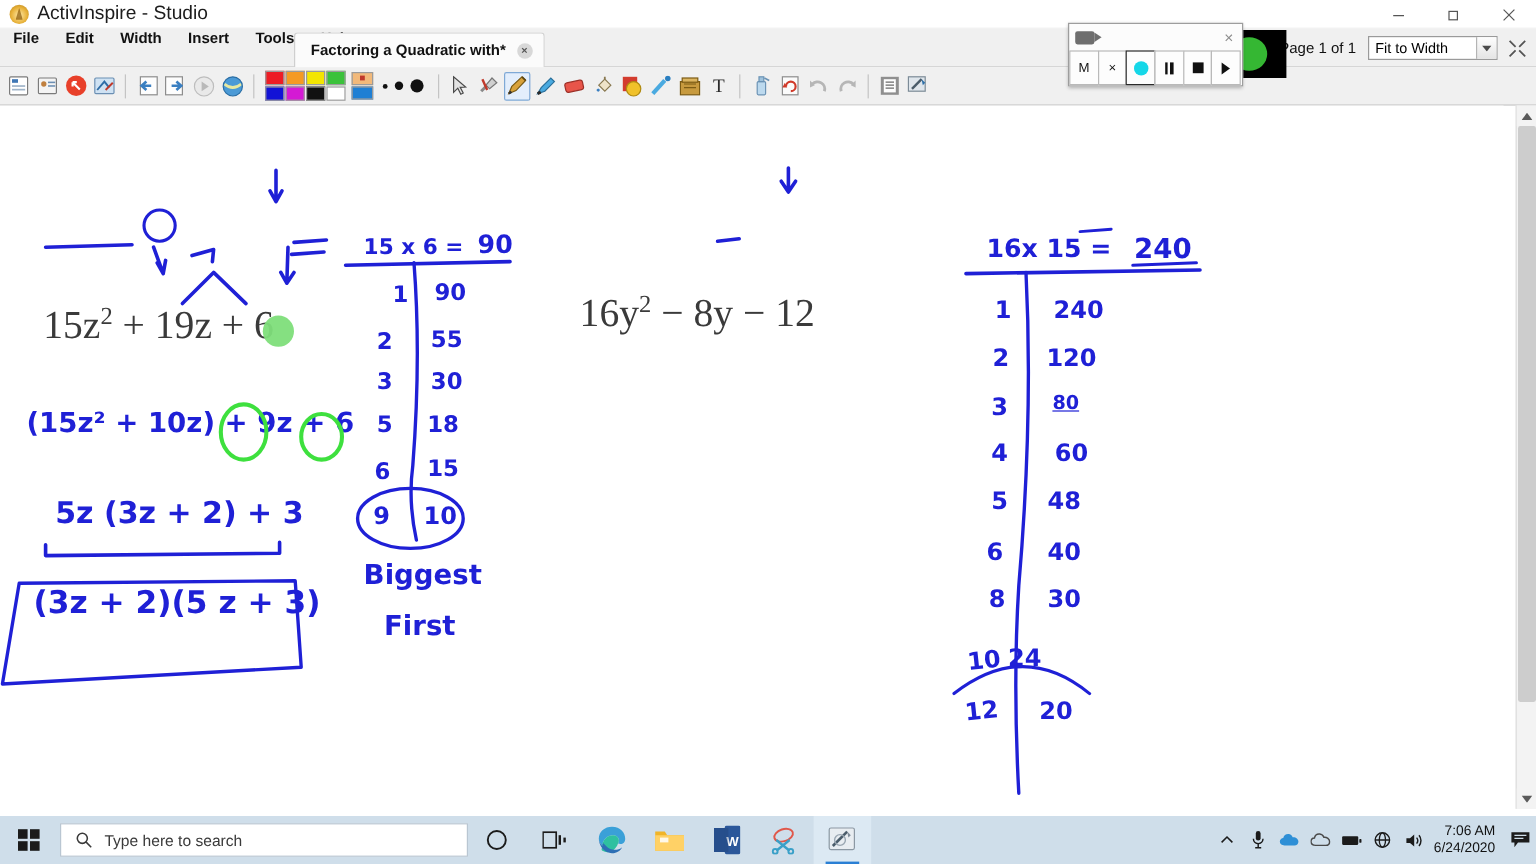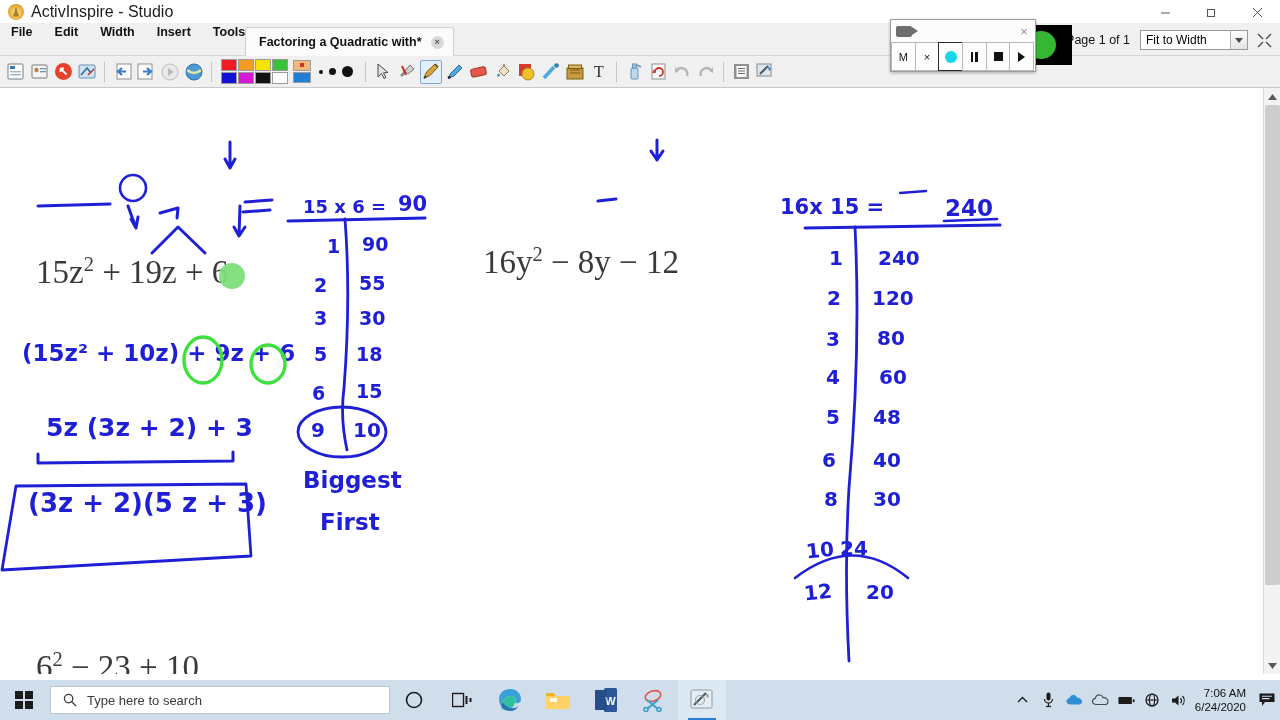--- a/index.html
+++ b/index.html
@@ -468,24 +468,20 @@
   <div class="canvas">
 
     <div class="printed" style="left:36px; top:165px; font-size:33px;">
       <span>15z</span><sup>2</sup>
       <span>+ 19z + 6</span>
     </div>
     <div class="printed" style="left:483px; top:155px; font-size:33px;">
       <span>16y</span><sup>2</sup>
       <span>− 8y − 12</span>
     </div>
-    <div class="printed" style="left:36px; top:560px; font-size:33px;">
-      <span>6</span><sup>2</sup>
-      <span>− 23 + 10</span>
-    </div>
 
     <div class="ink" style="left:22px; top:252px; font-size:23px;">(15z² + 10z) + 9z + 6</div>
     <div class="ink" style="left:24px; top:325px; font-size:25px;margin-left:22px;">5z (3z + 2) + 3</div>
     <div class="ink" style="left:28px; top:400px; font-size:26px;">(3z + 2)(5 z + 3)</div>
 
     <div class="ink" style="left:303px; top:108px; font-size:18px;">15 x 6 =</div>
     <div class="ink" style="left:398px; top:104px; font-size:21px;">90</div>
 
     <div class="ink" style="left:327px; top:147px; font-size:19px;">1</div>
     <div class="ink" style="left:362px; top:145px; font-size:19px;">90</div>
@@ -496,29 +492,29 @@
     <div class="ink" style="left:314px; top:255px; font-size:19px;">5</div>
     <div class="ink" style="left:356px; top:255px; font-size:19px;">18</div>
     <div class="ink" style="left:312px; top:294px; font-size:19px;">6</div>
     <div class="ink" style="left:356px; top:292px; font-size:19px;">15</div>
     <div class="ink" style="left:311px; top:330px; font-size:20px;">9</div>
     <div class="ink" style="left:353px; top:330px; font-size:20px;">10</div>
 
     <div class="ink" style="left:303px; top:379px; font-size:23px;">Biggest</div>
     <div class="ink" style="left:320px; top:421px; font-size:23px;">First</div>
 
-    <div class="ink" style="left:780px; top:107px; font-size:21px;text-align:center;">16x 15 =</div>
+    <div class="ink" style="left:822px; top:107px; font-size:21px;text-align:center;">16x 15 =</div>
     <div class="ink" style="left:945px; top:107px; font-size:23px;">240</div>
 
     <div class="ink" style="left:829px; top:158px; font-size:20px;">1</div>
     <div class="ink" style="left:878px; top:158px; font-size:20px;">240</div>
     <div class="ink" style="left:827px; top:198px; font-size:20px;">2</div>
     <div class="ink" style="left:872px; top:198px; font-size:20px;">120</div>
     <div class="ink" style="left:826px; top:239px; font-size:20px;">3</div>
-    <div class="ink" style="left:877px; top:238px; font-size:20px;">80</div>
+    <div class="ink" style="left:877px; top:238px; font-size:16px;text-decoration:underline;">80</div>
     <div class="ink" style="left:826px; top:277px; font-size:20px;">4</div>
     <div class="ink" style="left:879px; top:277px; font-size:20px;">60</div>
     <div class="ink" style="left:826px; top:317px; font-size:20px;">5</div>
     <div class="ink" style="left:873px; top:317px; font-size:20px;">48</div>
     <div class="ink" style="left:822px; top:360px; font-size:20px;">6</div>
     <div class="ink" style="left:873px; top:360px; font-size:20px;">40</div>
     <div class="ink" style="left:824px; top:399px; font-size:20px;">8</div>
     <div class="ink" style="left:873px; top:399px; font-size:20px;">30</div>
     <div class="ink" style="left:806px; top:450px; font-size:20px; transform:rotate(-6deg);">10</div>
     <div class="ink" style="left:840px; top:448px; font-size:20px;">24</div>

